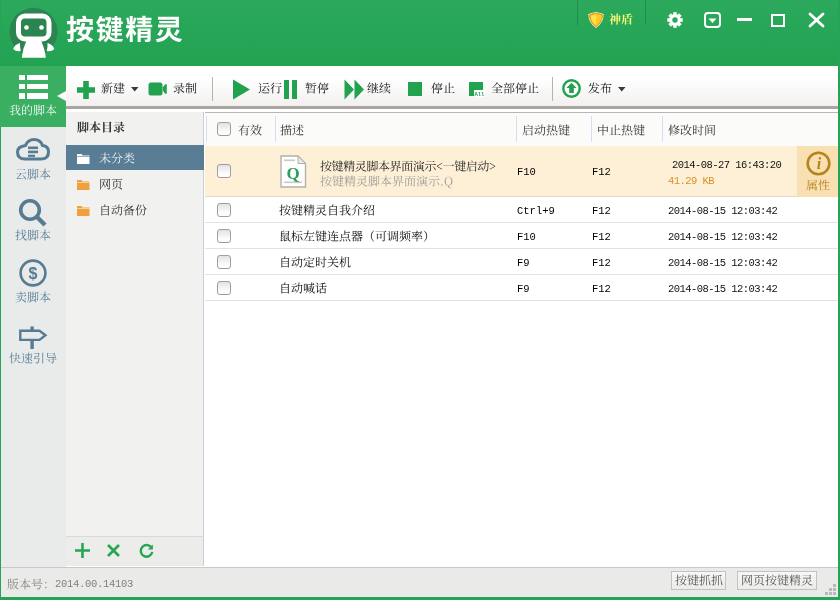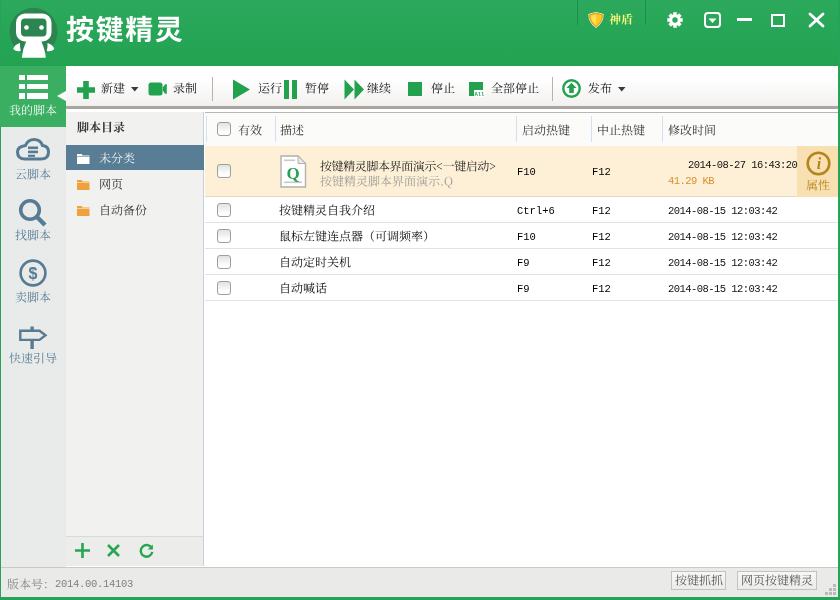--- a/index.html
+++ b/index.html
@@ -490,21 +490,21 @@
           <use href="#s51" x="7000"></use>
           <use href="#s52" x="8000"></use>
           <use href="#s53" x="9000"></use>
           <use href="#s57" x="10000"></use>
           <use href="#s58" x="10327"></use>
         </g>
       </svg>
     </div>
     <div style="position:absolute;left:517px;top:165.5px;font:normal 10.5px 'Liberation Mono',monospace;color:#000;white-space:pre">F10</div>
     <div style="position:absolute;left:592px;top:165.5px;font:normal 10.5px 'Liberation Mono',monospace;color:#000;white-space:pre">F12</div>
-    <div style="position:absolute;left:688px;top:159px;font:normal 10.5px 'Liberation Mono',monospace;color:#111;letter-spacing:-0.55px;white-space:pre">2014-08-27 16:43:20</div>
+    <div style="position:absolute;left:672px;top:159px;font:normal 10.5px 'Liberation Mono',monospace;color:#111;letter-spacing:-0.55px;white-space:pre">2014-08-27 16:43:20</div>
     <div style="position:absolute;left:668px;top:175px;font:normal 10.5px 'Liberation Mono',monospace;color:#d5912b;letter-spacing:-0.55px;white-space:pre">41.29 KB</div>
     <svg style="position:absolute;left:806px;top:151px" width="25" height="25" viewBox="0 0 25 25">
 <circle cx="12.5" cy="12.5" r="10.8" fill="none" stroke="#b5841c" stroke-width="2.6"></circle>
 <text x="13" y="18" font-family="Liberation Serif" font-size="16" font-weight="bold" font-style="italic" fill="#b5841c" text-anchor="middle">i</text>
 </svg>
     <div style="position:absolute;left:806px;top:179px;width:24px;height:12px">
       <svg style="position:absolute;left:0;top:0;overflow:visible" width="24" height="15">
         <g fill="#b5841c" transform="translate(0,10.6) scale(0.012000,-0.012000)">
           <use href="#s59" x="0"></use>
           <use href="#s60" x="1000"></use>
@@ -520,21 +520,21 @@
           <use href="#s41" x="1000"></use>
           <use href="#s48" x="2000"></use>
           <use href="#s49" x="3000"></use>
           <use href="#s31" x="4000"></use>
           <use href="#s0" x="5000"></use>
           <use href="#s61" x="6000"></use>
           <use href="#s62" x="7000"></use>
         </g>
       </svg>
     </div>
-    <div style="position:absolute;left:517px;top:205px;font:normal 10.5px 'Liberation Mono',monospace;color:#000;white-space:pre">Ctrl+6</div>
+    <div style="position:absolute;left:517px;top:205px;font:normal 10.5px 'Liberation Mono',monospace;color:#000;white-space:pre">Ctrl+9</div>
     <div style="position:absolute;left:592px;top:205px;font:normal 10.5px 'Liberation Mono',monospace;color:#000;white-space:pre">F12</div>
     <div style="position:absolute;left:668px;top:204.5px;font:normal 10.5px 'Liberation Mono',monospace;color:#111;letter-spacing:-0.55px;white-space:pre">2014-08-15 12:03:42</div>
     <div style="position:absolute;left:205px;top:223px;width:633px;height:26px;border-bottom:1px solid #eadfdf"></div>
     <div style="position:absolute;left:217px;top:229px;width:13.5px;height:13.5px;border:1px solid #9e9e9a;border-radius:3px;background:linear-gradient(#e2e2e0,#fdfdfd 75%)"></div>
     <div style="position:absolute;left:279px;top:230px;width:156px;height:12px">
       <svg style="position:absolute;left:0;top:0;overflow:visible" width="156" height="15">
         <g fill="#111111" transform="translate(0,10.6) scale(0.012000,-0.012000)">
           <use href="#s63" x="0"></use>
           <use href="#s64" x="1000"></use>
           <use href="#s65" x="2000"></use>

